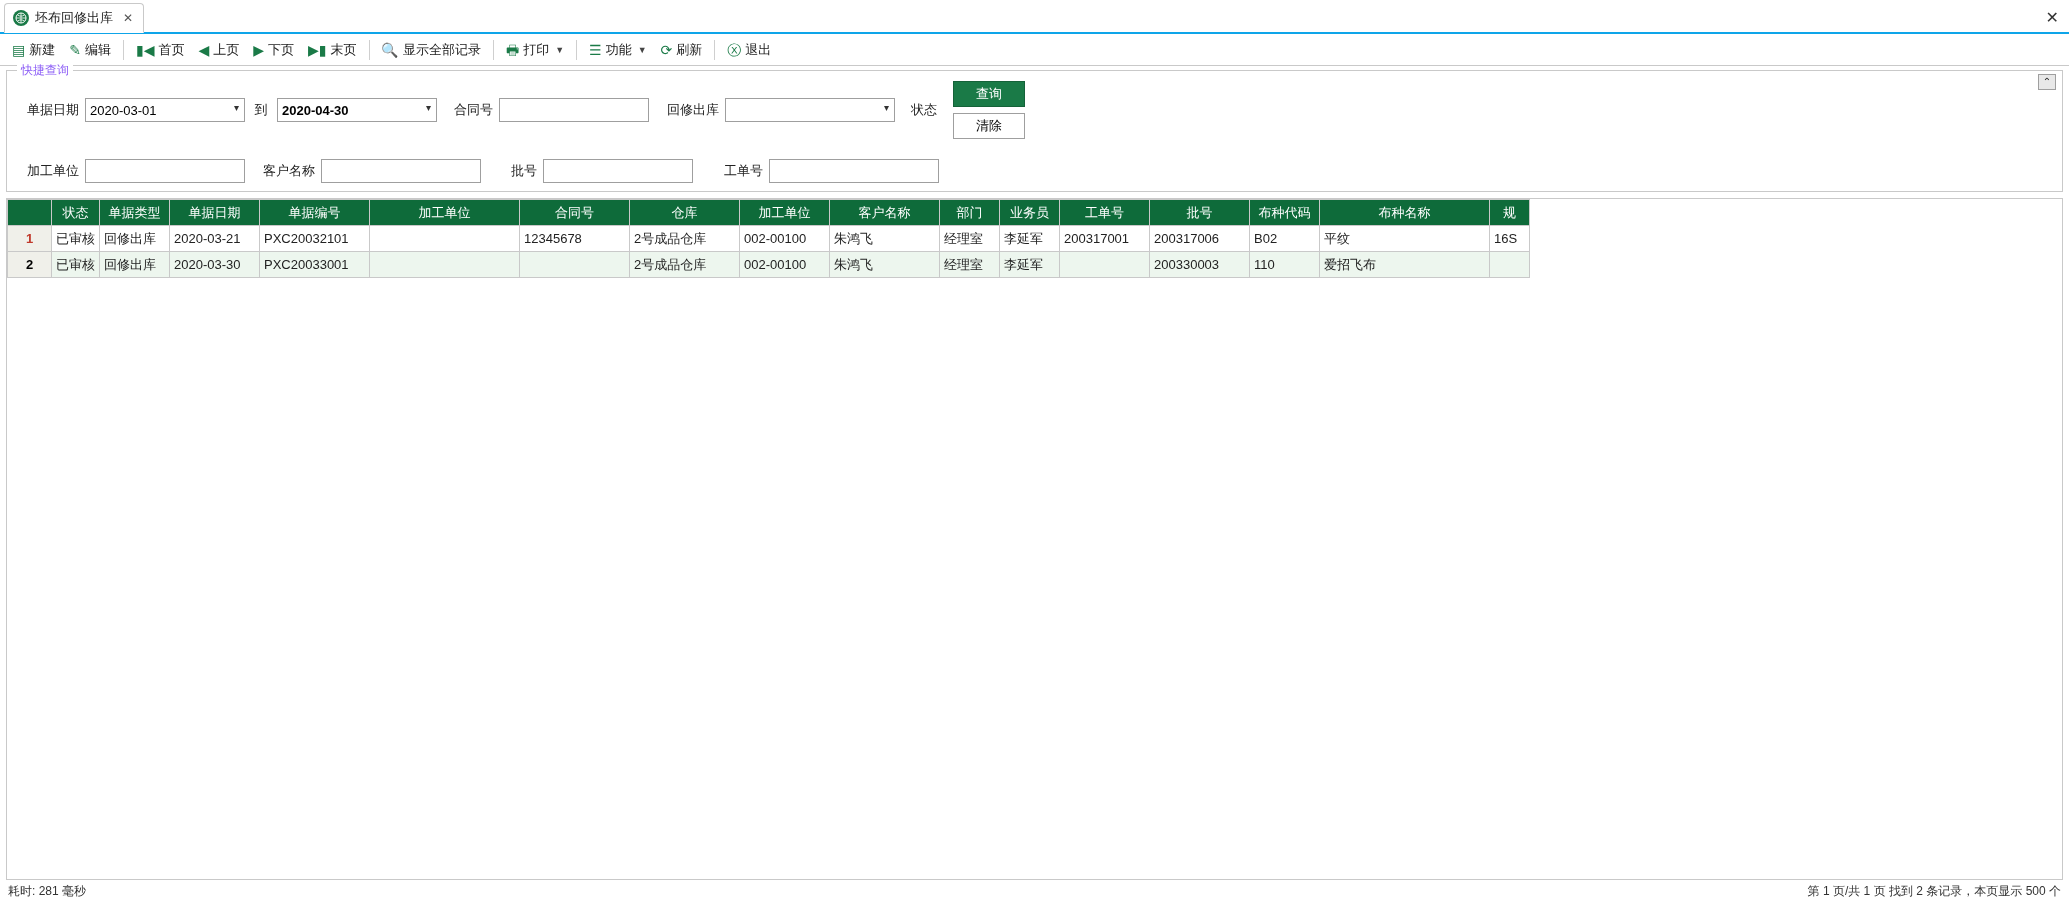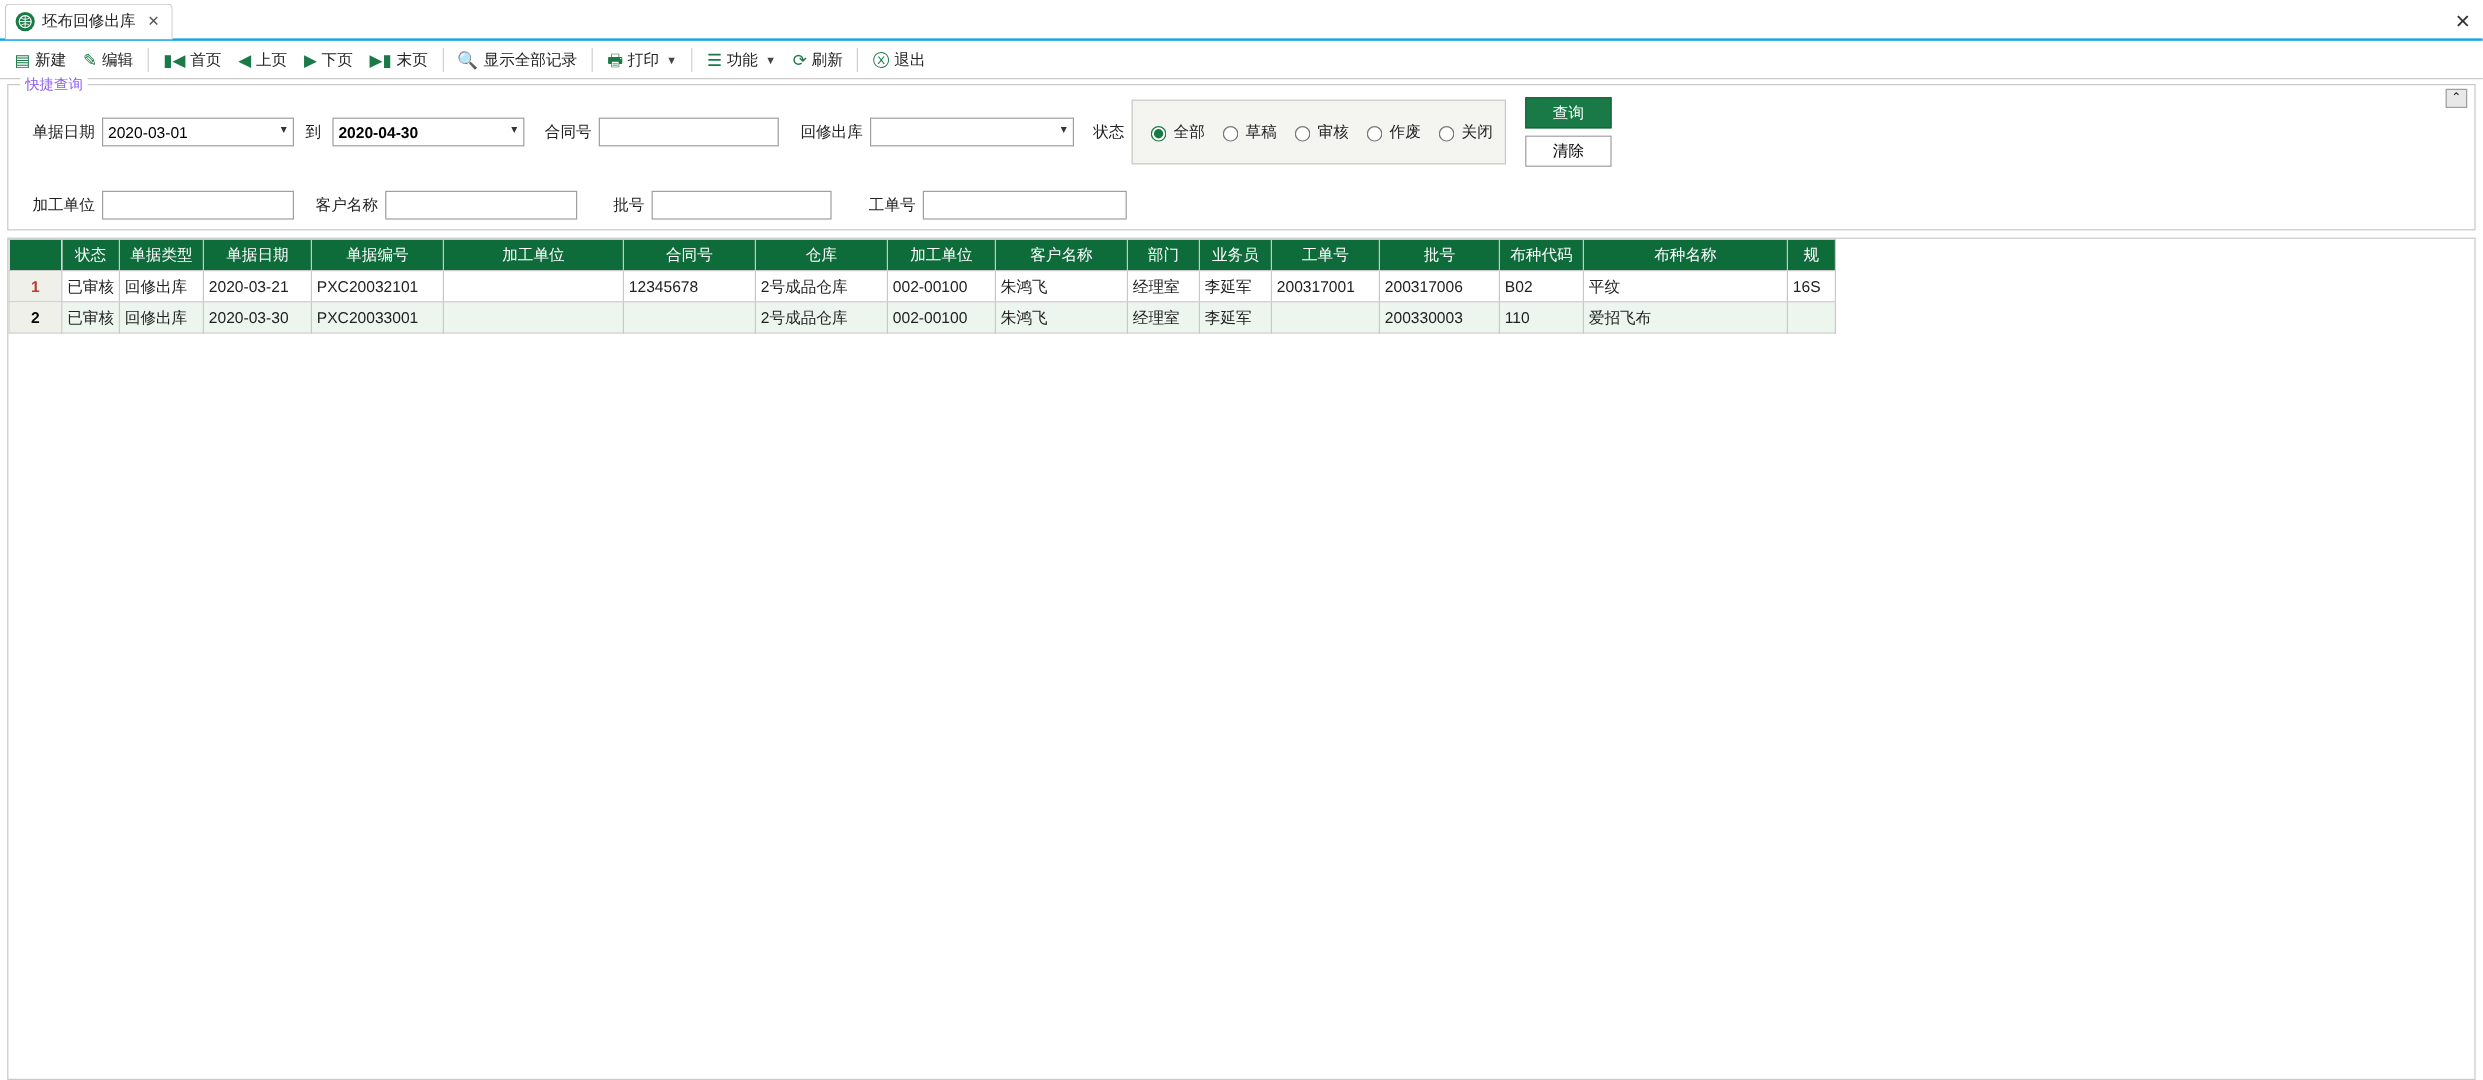--- a/index.html
+++ b/index.html
@@ -283,44 +283,20 @@
       <span class="qlabel" style="width:20px;text-align:center">到</span>
       <span class="select-wrap"><input class="qselect" style="width: 160px; font-weight: bold;" value="2020-04-30"></span>
 
       <span class="qlabel" style="width:50px">合同号</span>
       <input class="qinput" style="width: 150px;" value="">
 
       <span class="qlabel w-l">回修出库</span>
       <span class="select-wrap"><input class="qselect" style="width: 170px;" value=""></span>
 
       <span class="qlabel" style="width:36px">状态</span>
-      <div class="status-box">
-        <div class="radio-row">
-          <label>
-              <input type="radio" name="st" checked="" style="">
-              <span>全部</span>
-            </label>
-          <label>
-              <input type="radio" name="st" style="">
-              <span>草稿</span>
-            </label>
-          <label>
-              <input type="radio" name="st" class="blue" style="">
-              <span>审核</span>
-            </label>
-          <label>
-              <input type="radio" name="st" style="">
-              <span>作废</span>
-            </label>
-          <label>
-              <input type="radio" name="st" style="">
-              <span>关闭</span>
-            </label>
-        </div>
-      </div>
 
       <div class="btn-col">
         <button class="btn primary">查询</button>
         <button class="btn">清除</button>
       </div>
 
       <div style="flex-basis:100%;height:0"></div>
 
       <span class="qlabel w-l">加工单位</span>
       <input class="qinput" style="width: 160px;" value="">
@@ -398,14 +374,18 @@
               <td style="width: 70px; min-width: 70px;">110</td>
               <td style="width: 170px; min-width: 170px;">爱招飞布</td>
               <td style="width: 40px; min-width: 40px;"></td>
             </tr>
           </tbody>
       </table>
       <div style="height:400px"></div>
     </div>
   </div>
 
+  <div class="footer">
+    <span>耗时: 281 毫秒</span>
+    <span>第 1 页/共 1 页 找到 2 条记录，本页显示 500 个</span>
+  </div>
 
 </div>
 
 </body></html>

